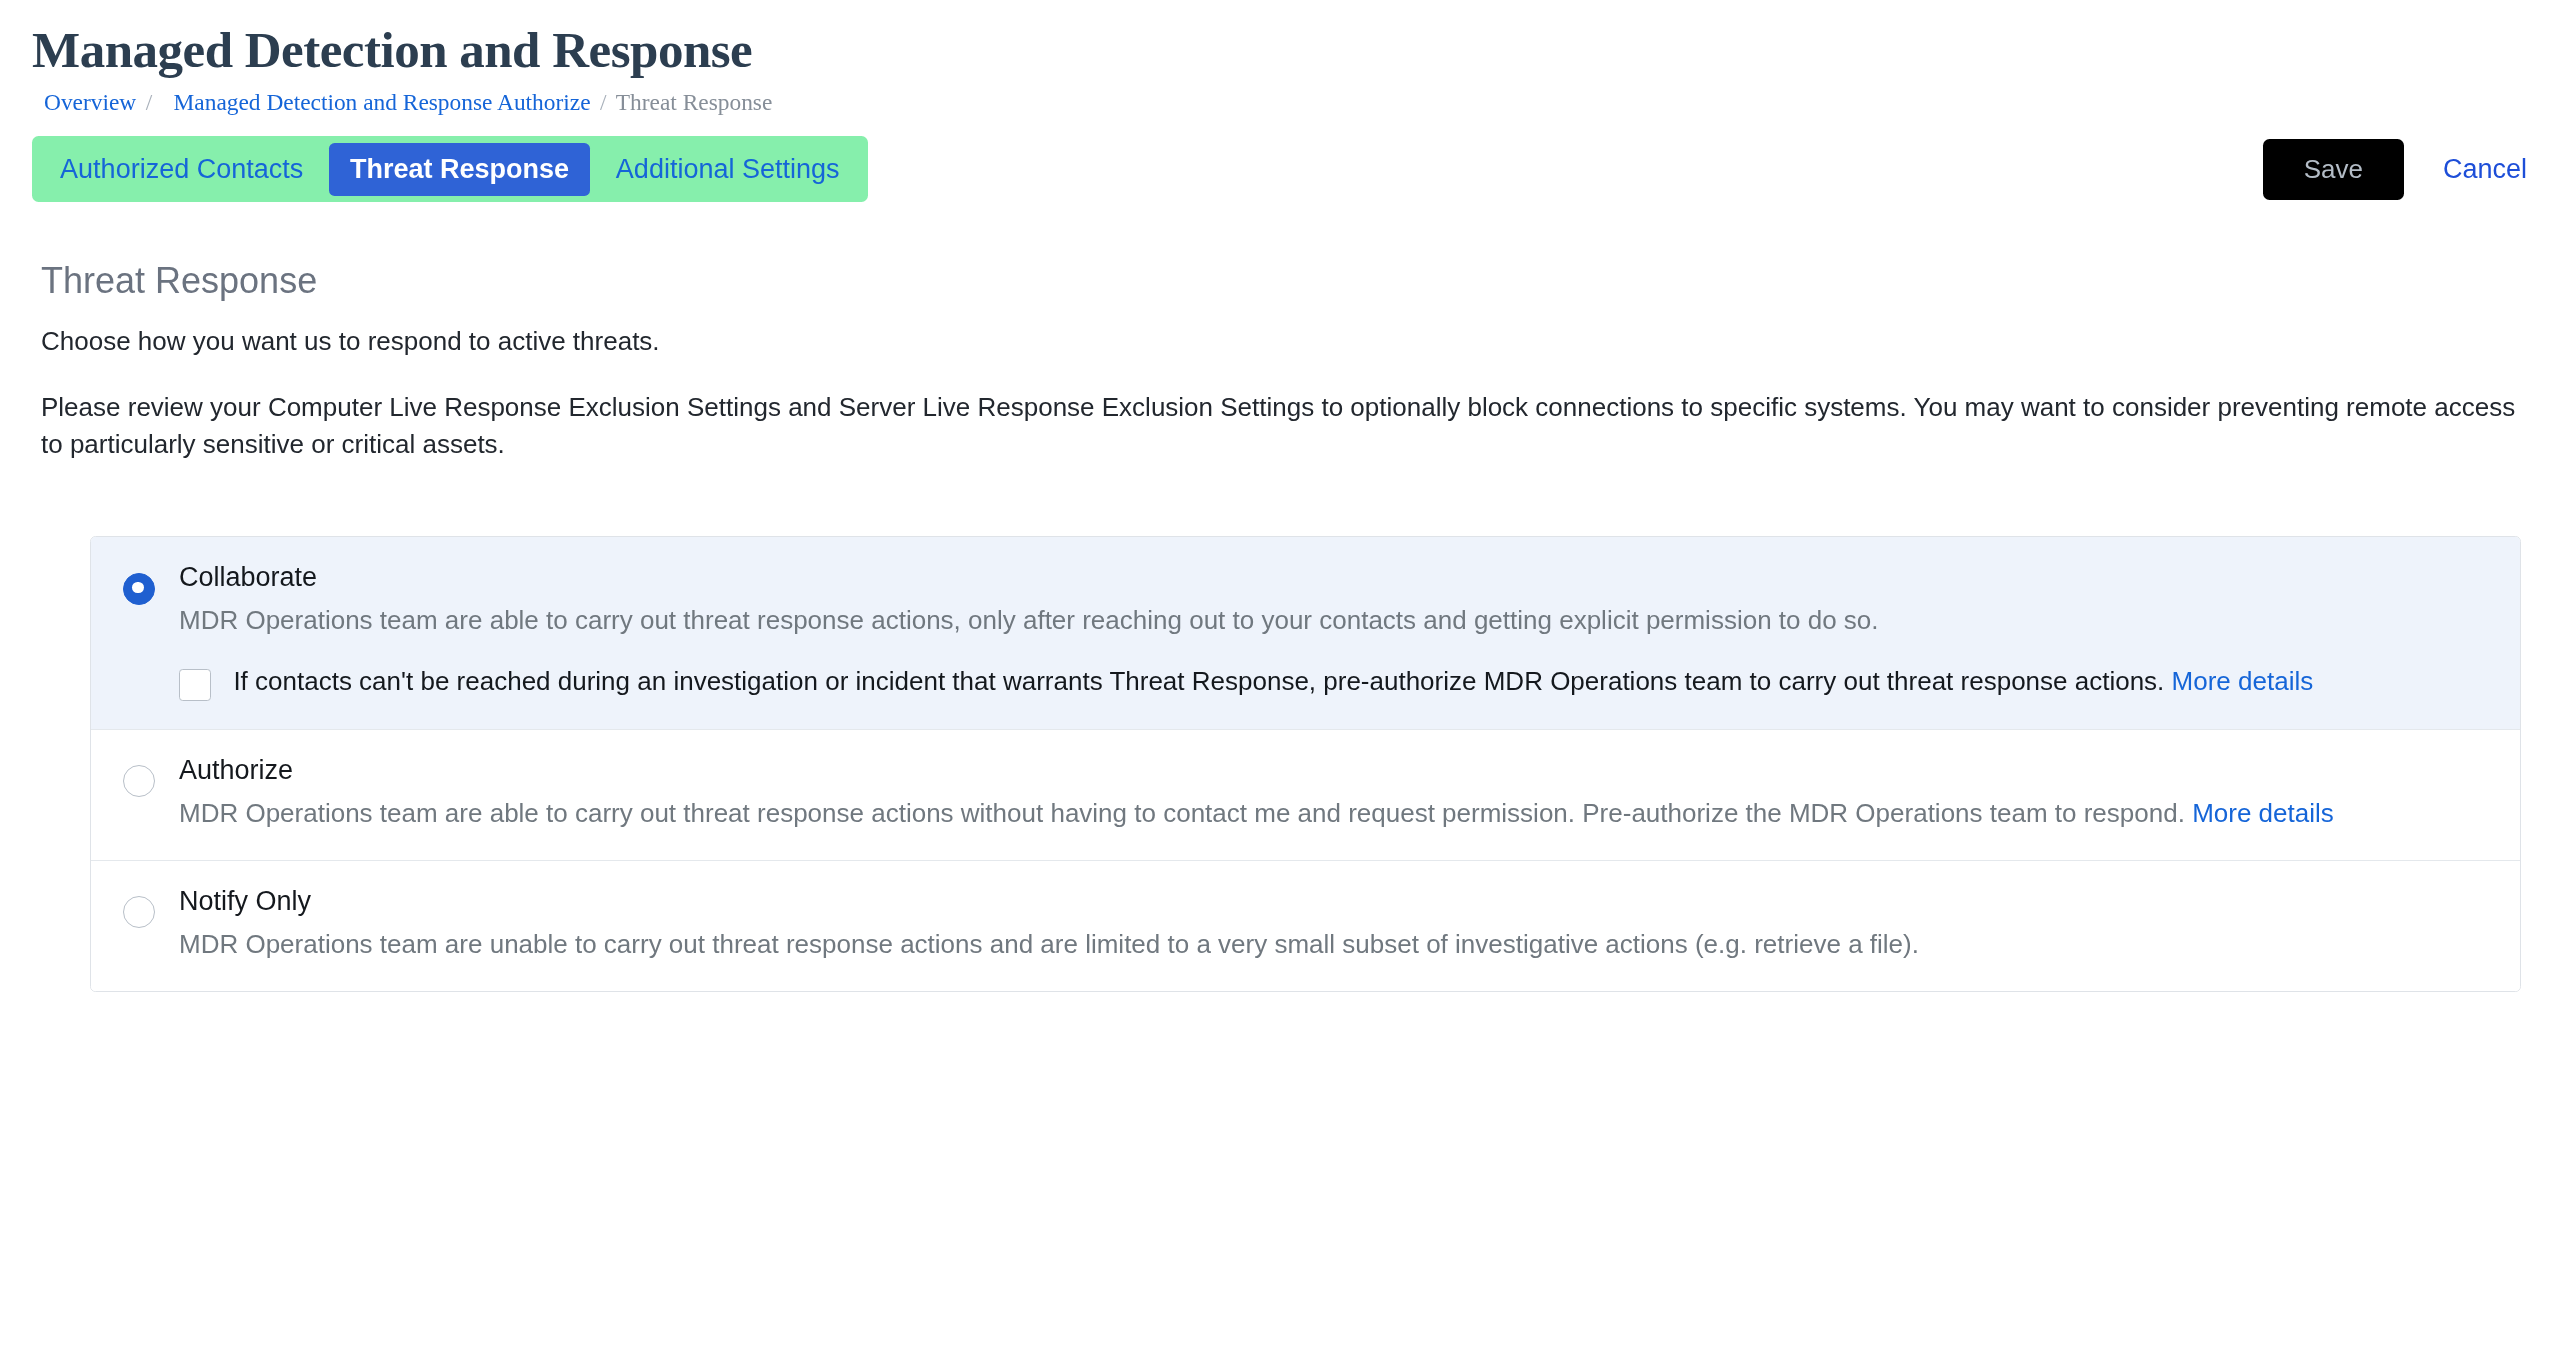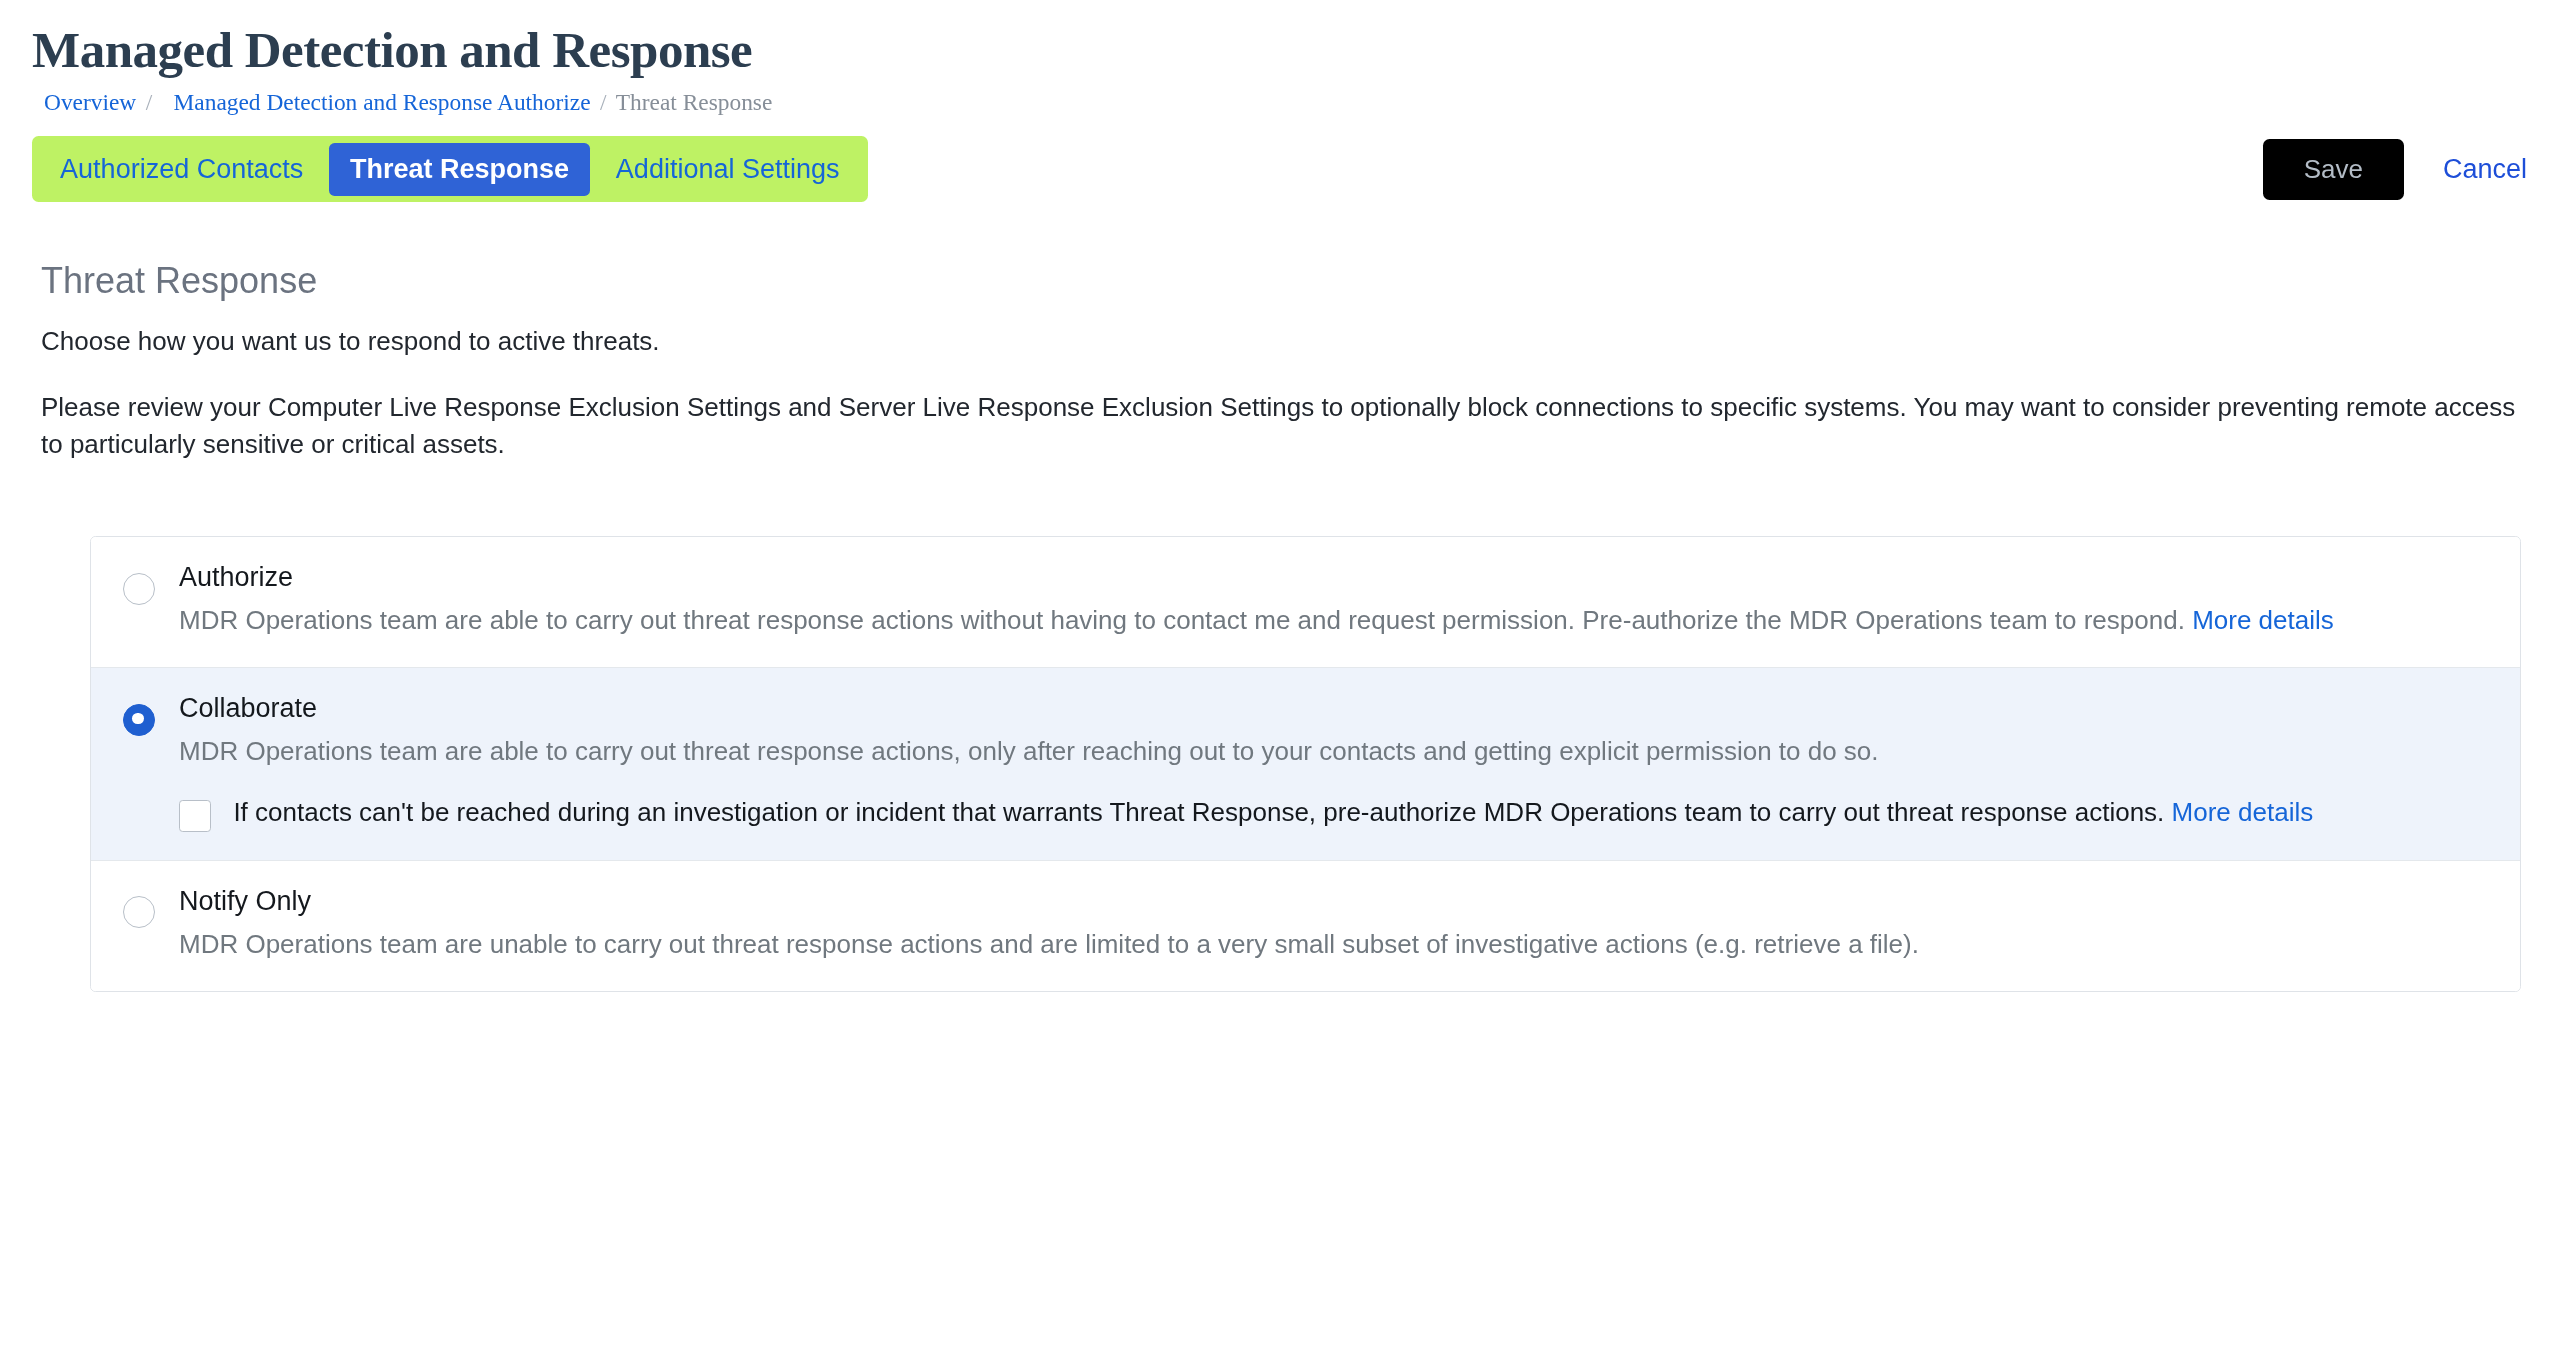--- a/index.html
+++ b/index.html
@@ -53,21 +53,21 @@
   
   .toolbar {
     display: flex;
     align-items: center;
     justify-content: space-between;
     padding: 0 32px;
     margin-top: 3.7px;
   }
   .tabs {
     display: inline-flex;
-    background: #bef264;
+    background: #86efac;
     border-radius: 6.5px;
     padding: 6.5px 7.5px;
     gap: 5.6px;
   }
   .tab {
     font-size: 27px;
     color: #1565d8;
     padding: 13px 20.6px;
     border-radius: 5.6px;
     cursor: pointer;
@@ -240,50 +240,50 @@
       <button class="btn-cancel">Cancel</button>
     </div>
   </div>
 
   <div class="content">
     <h2 class="section-title">Threat Response</h2>
     <p class="lede">Choose how you want us to respond to active threats.</p>
     <p class="para">Please review your Computer Live Response Exclusion Settings and Server Live Response Exclusion Settings to optionally block connections to specific systems. You may want to consider preventing remote access to particularly sensitive or critical assets.</p>
 
     <div class="options">
-
-      <div class="option">
-        <span class="radio"></span>
-        <div class="option-body">
-          <div class="option-title">Authorize</div>
-          <p class="option-desc">
-            <span>MDR Operations team are able to carry out threat response actions without having to contact me and request permission. Pre-authorize the MDR Operations team to respond.</span>
-            <a href="#" class="link">More details</a>
-          </p>
-        </div>
-      </div>
 
       <div class="option selected">
         <span class="radio checked"></span>
         <div class="option-body">
           <div class="option-title">Collaborate</div>
           <p class="option-desc">MDR Operations team are able to carry out threat response actions, only after reaching out to your contacts and getting explicit permission to do so.</p>
           <div class="suboption">
             <span class="checkbox"></span>
             <div class="suboption-text">
               <span>If contacts can't be reached during an investigation or incident that warrants Threat Response, pre-authorize MDR Operations team to carry out threat response actions.</span>
               <a href="#" class="link">More details</a>
             </div>
           </div>
         </div>
       </div>
 
       <div class="option">
         <span class="radio"></span>
         <div class="option-body">
+          <div class="option-title">Authorize</div>
+          <p class="option-desc">
+            <span>MDR Operations team are able to carry out threat response actions without having to contact me and request permission. Pre-authorize the MDR Operations team to respond.</span>
+            <a href="#" class="link">More details</a>
+          </p>
+        </div>
+      </div>
+
+      <div class="option">
+        <span class="radio"></span>
+        <div class="option-body">
           <div class="option-title">Notify Only</div>
           <p class="option-desc">MDR Operations team are unable to carry out threat response actions and are limited to a very small subset of investigative actions (e.g. retrieve a file).</p>
         </div>
       </div>
 
     </div>
   </div>
 
 </div>
 

